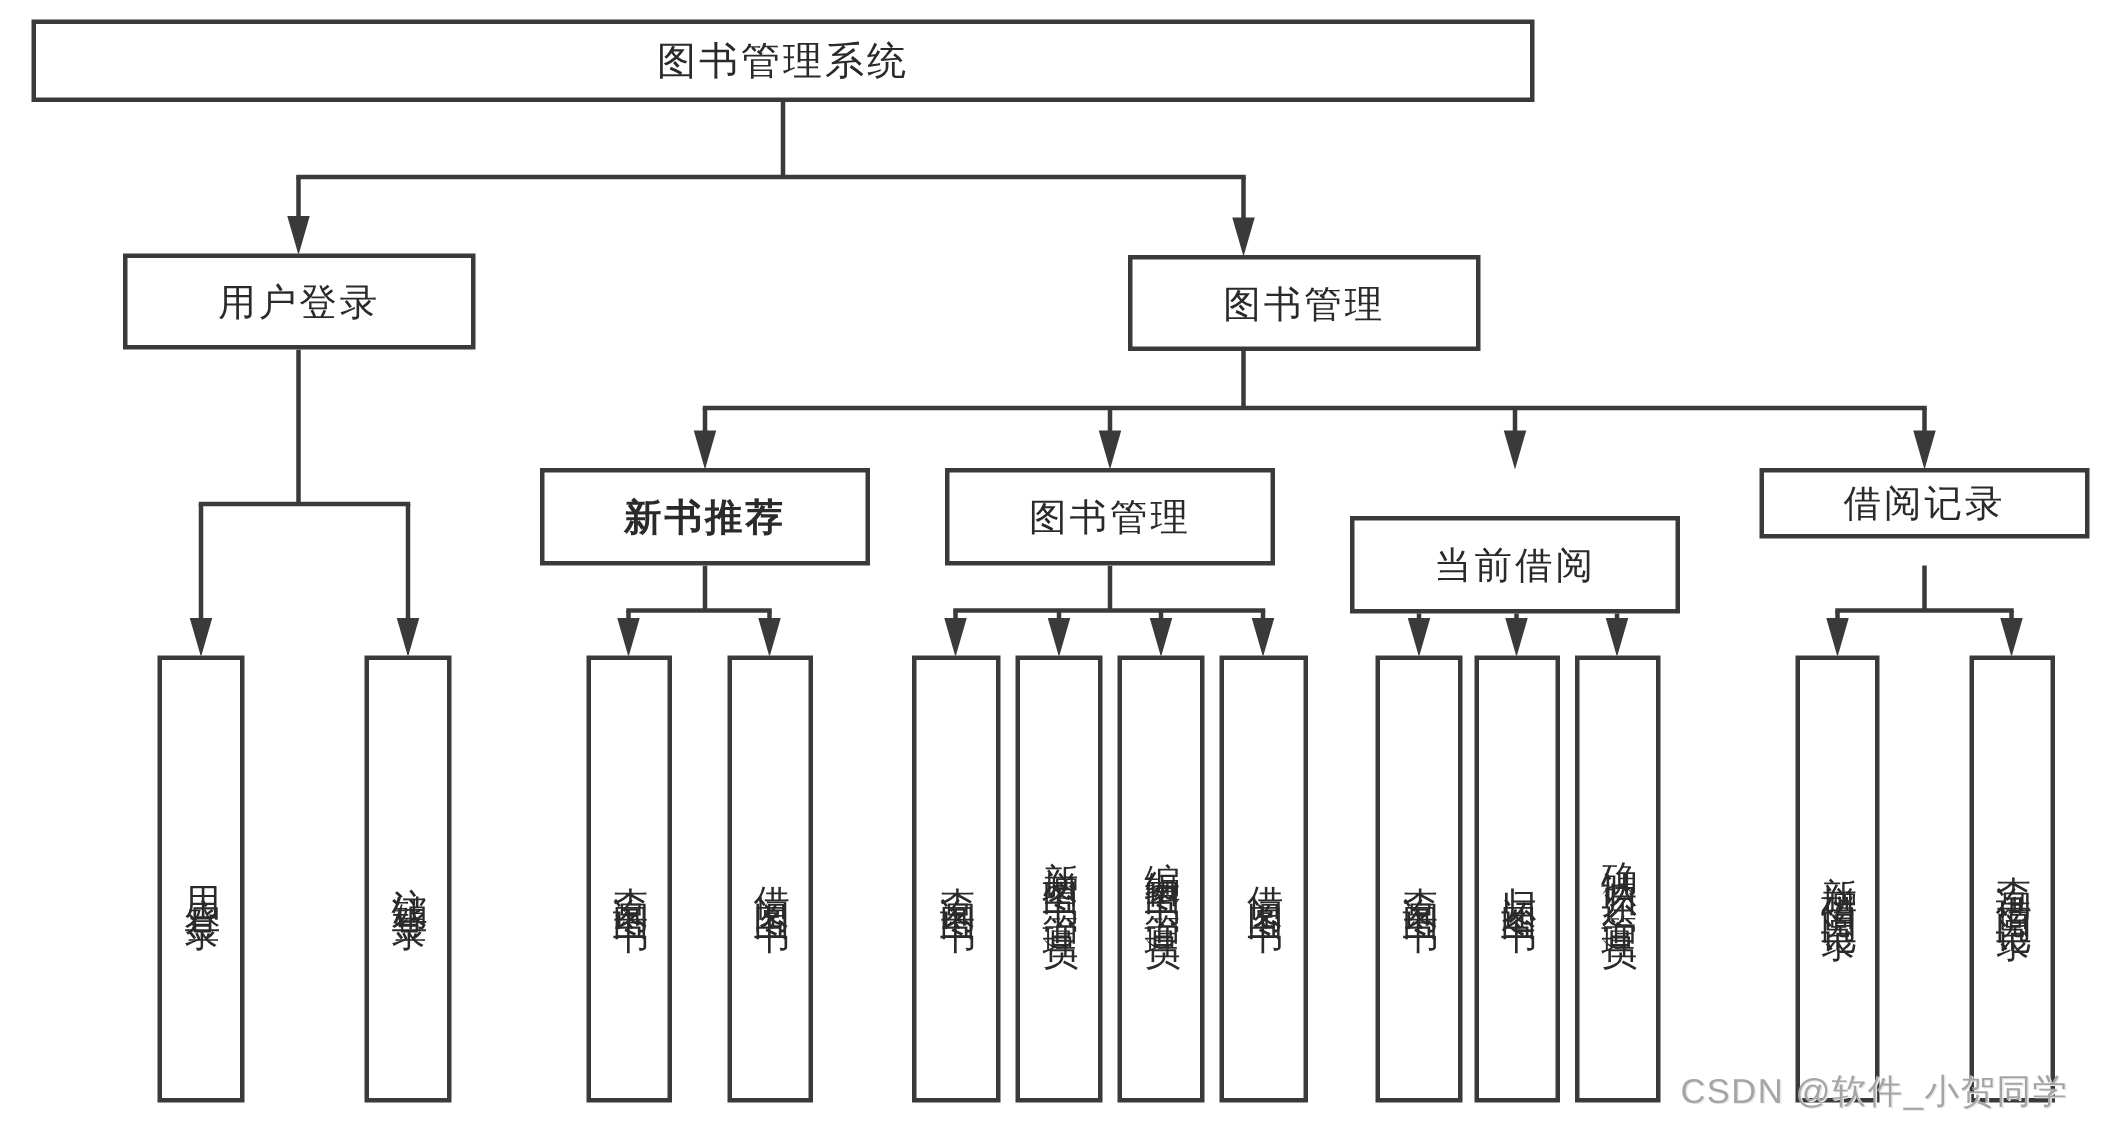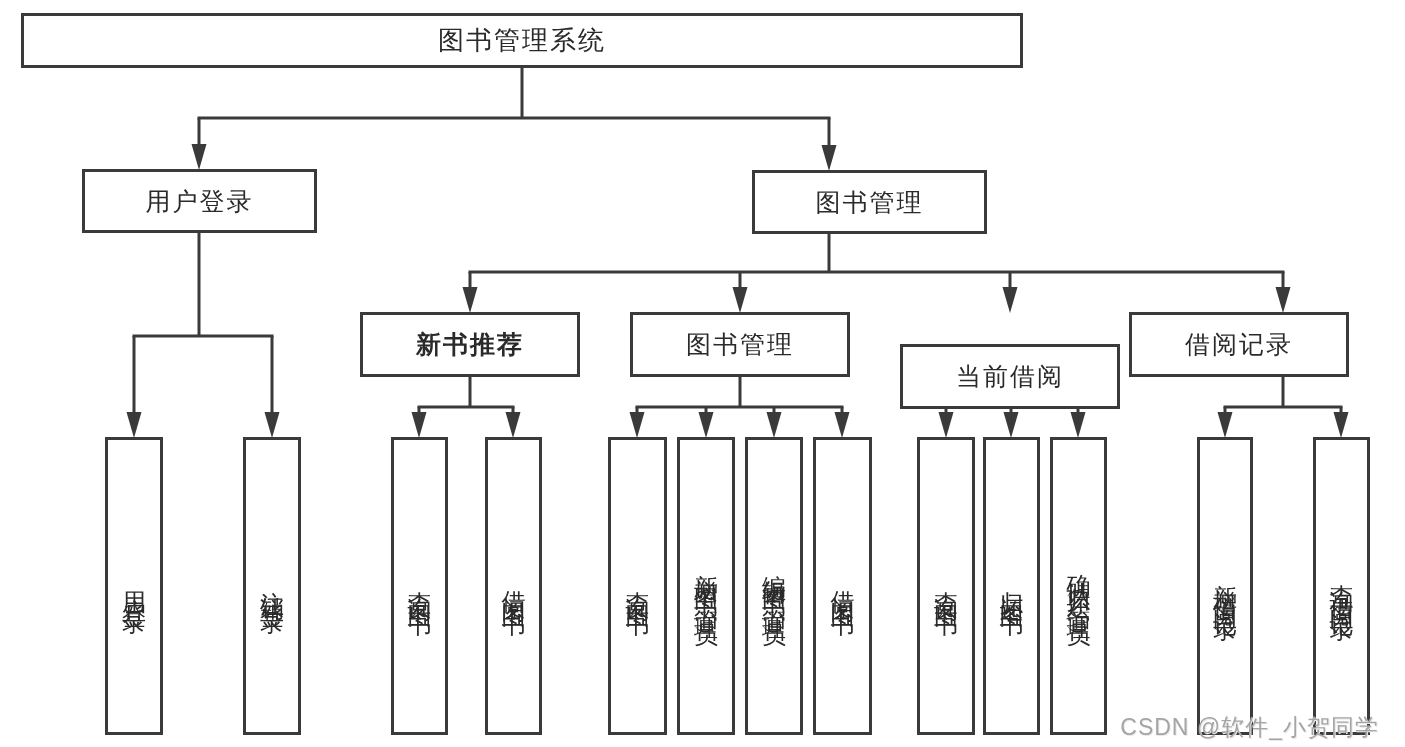--- a/index.html
+++ b/index.html
@@ -97,21 +97,21 @@
         <line x1="1341" y1="407" x2="1341" y2="420" stroke="#3a3a3a" stroke-width="3"></line>
         <polygon points="1333.5,412 1348.5,412 1341,438" fill="#3a3a3a"></polygon>
       </g>
     </svg>
   <div class="box h root" style="left: 21px; top: 13px; width: 1002px; height: 55px;">图书管理系统</div>
     <div class="box h" style="left: 82px; top: 169px; width: 235px; height: 64px;">用户登录</div>
     <div class="box h" style="left: 752px; top: 170px; width: 235px; height: 64px;">图书管理</div>
     <div class="box h" style="left: 360px; top: 312px; width: 220px; height: 65px; font-weight: bold;">新书推荐</div>
     <div class="box h" style="left: 630px; top: 312px; width: 220px; height: 65px;">图书管理</div>
     <div class="box h" style="left: 900px; top: 312px; width: 220px; height: 65px; margin-top: 32px;">当前借阅</div>
-    <div class="box h" style="left: 1129px; top: 312px; width: 220px; height: 65px;">借阅记录</div>
+    <div class="box h" style="left: 1173px; top: 312px; width: 220px; height: 47px;">借阅记录</div>
     <div class="box v" style="left: 105px; top: 437px; width: 58px; height: 298px;">用户登录</div>
     <div class="box v" style="left: 243px; top: 437px; width: 58px; height: 298px;">注销登录</div>
     <div class="box v" style="left: 391px; top: 437px; width: 57px; height: 298px;">查询图书</div>
     <div class="box v" style="left: 485px; top: 437px; width: 57px; height: 298px;">借阅图书</div>
     <div class="box v" style="left: 608px; top: 437px; width: 59px; height: 298px;">查询图书</div>
     <div class="box v" style="left: 677px; top: 437px; width: 58px; height: 298px;">新增图书（管理员）</div>
     <div class="box v" style="left: 745px; top: 437px; width: 58px; height: 298px;">编辑图书（管理员）</div>
     <div class="box v" style="left: 813px; top: 437px; width: 59px; height: 298px;">借阅图书</div>
     <div class="box v" style="left: 917px; top: 437px; width: 58px; height: 298px;">查询图书</div>
     <div class="box v" style="left: 983px; top: 437px; width: 57px; height: 298px;">归还图书</div>

